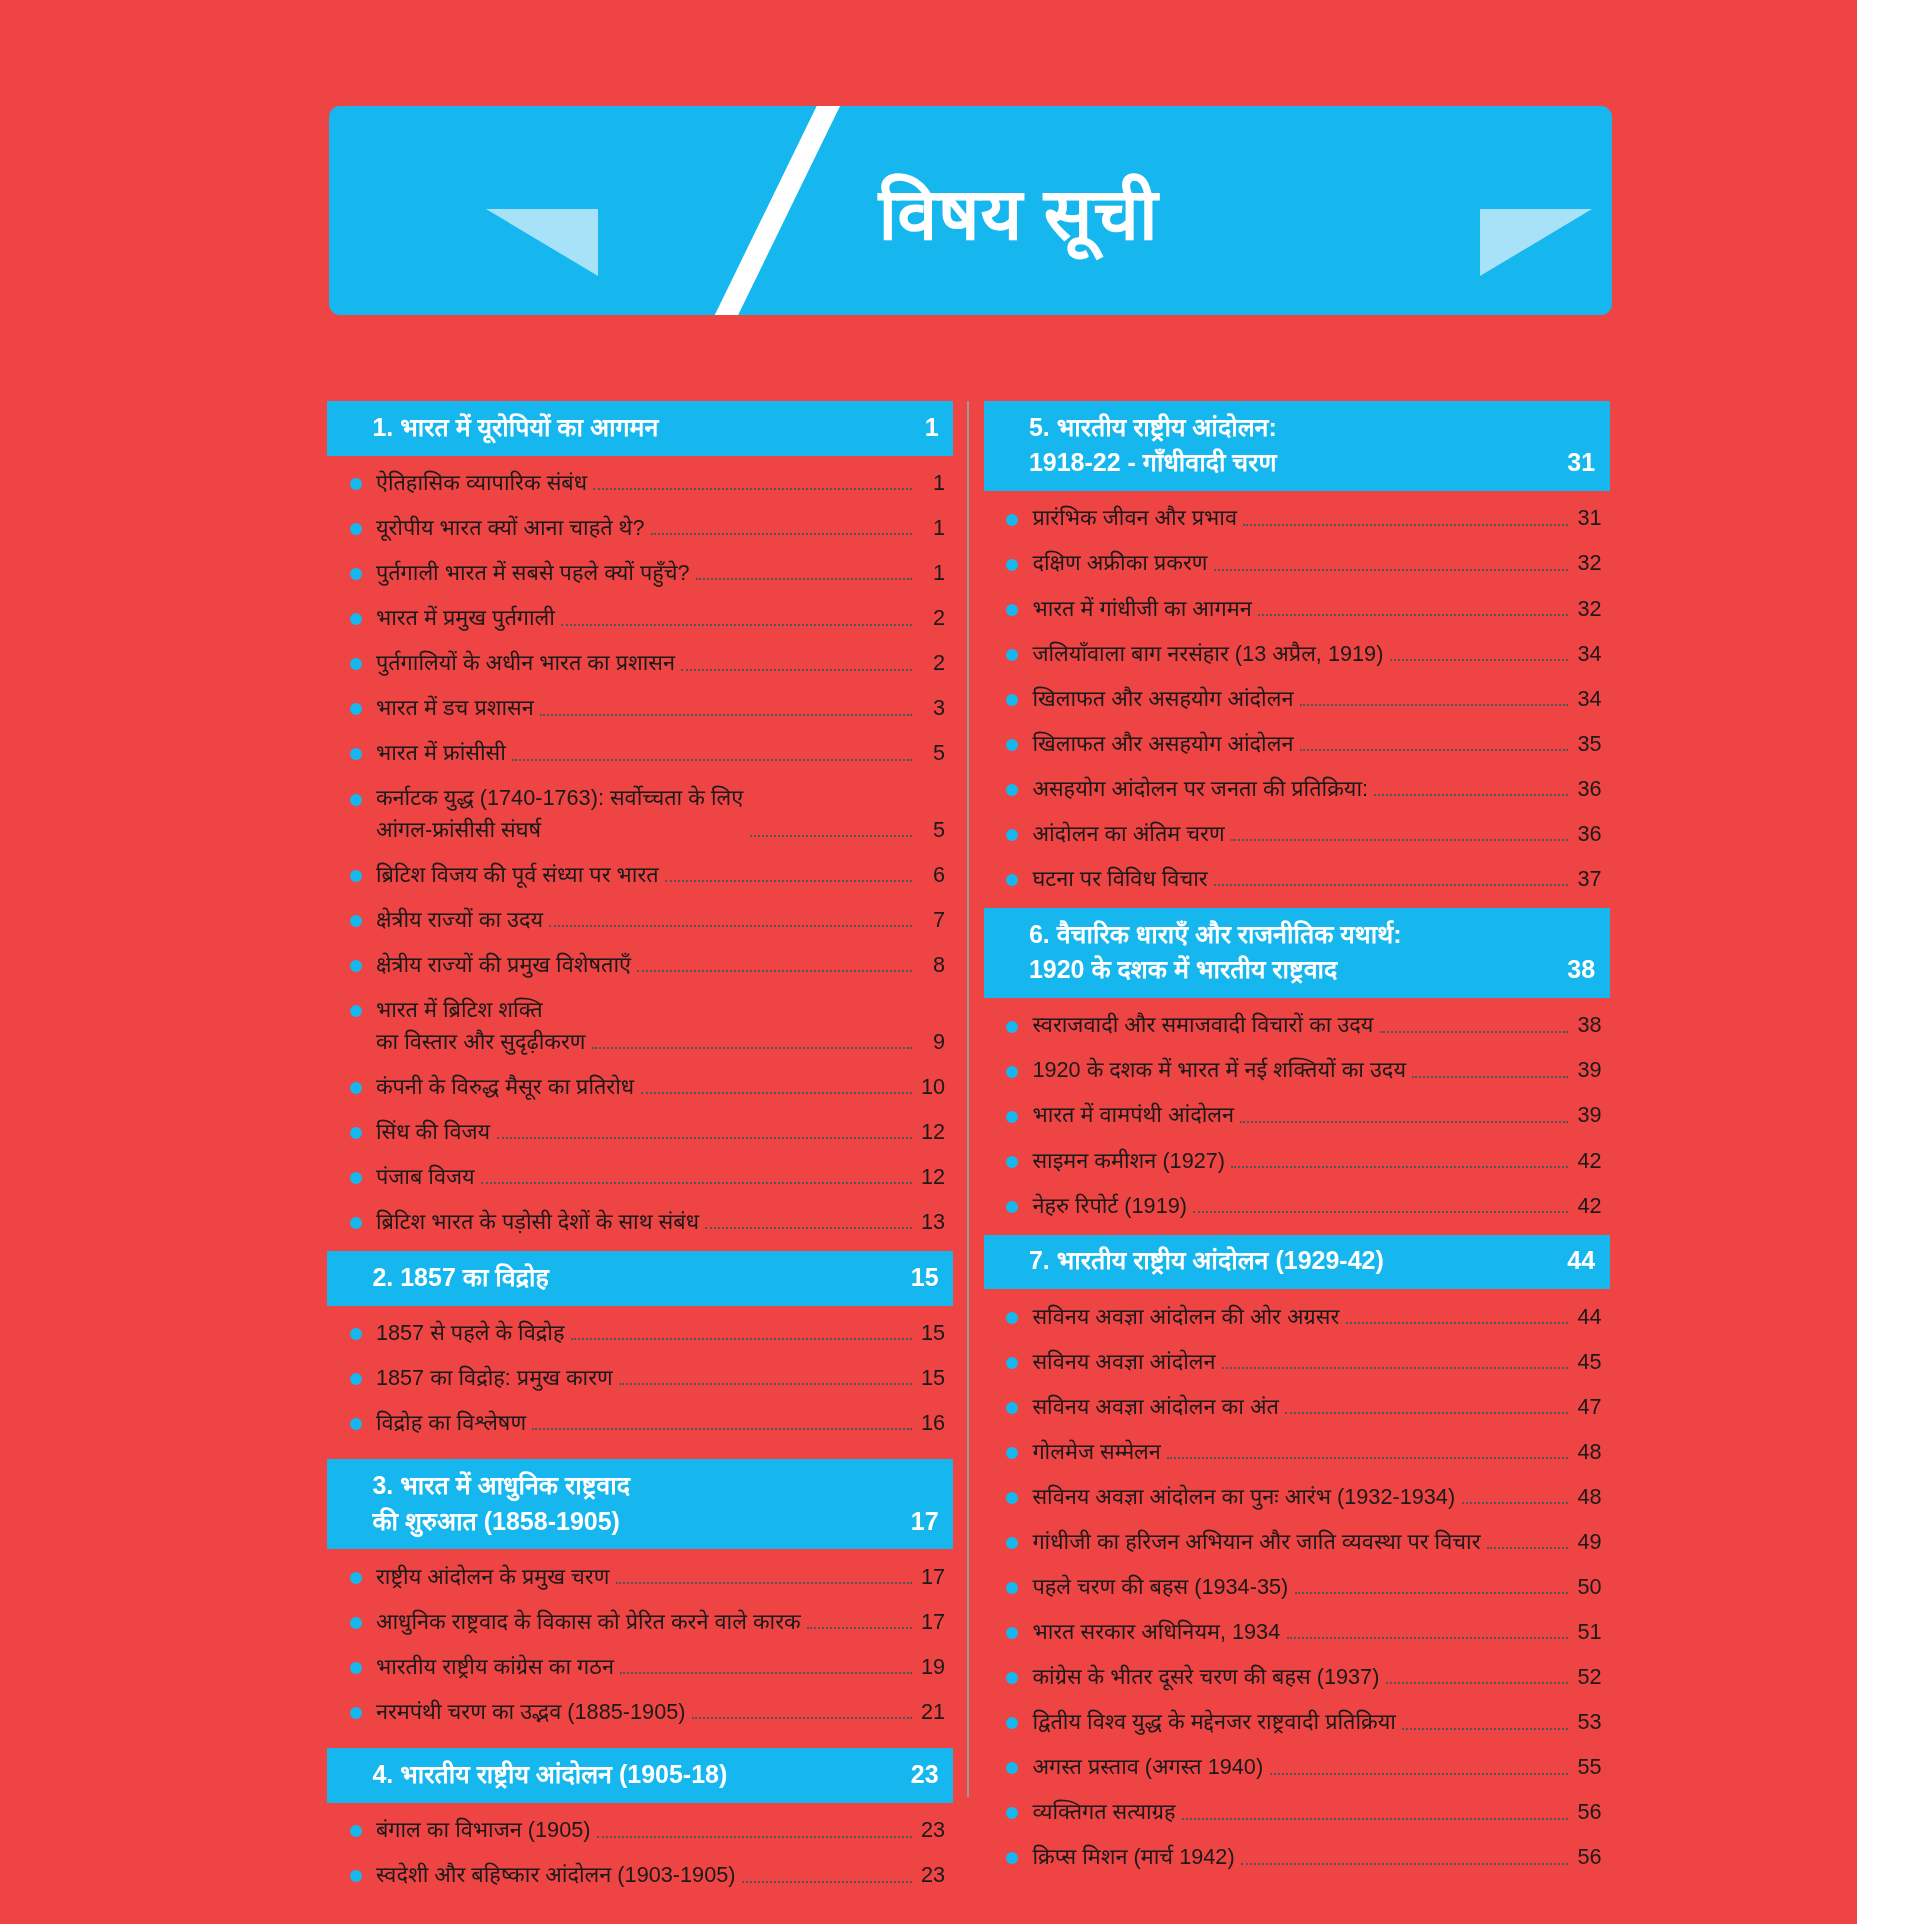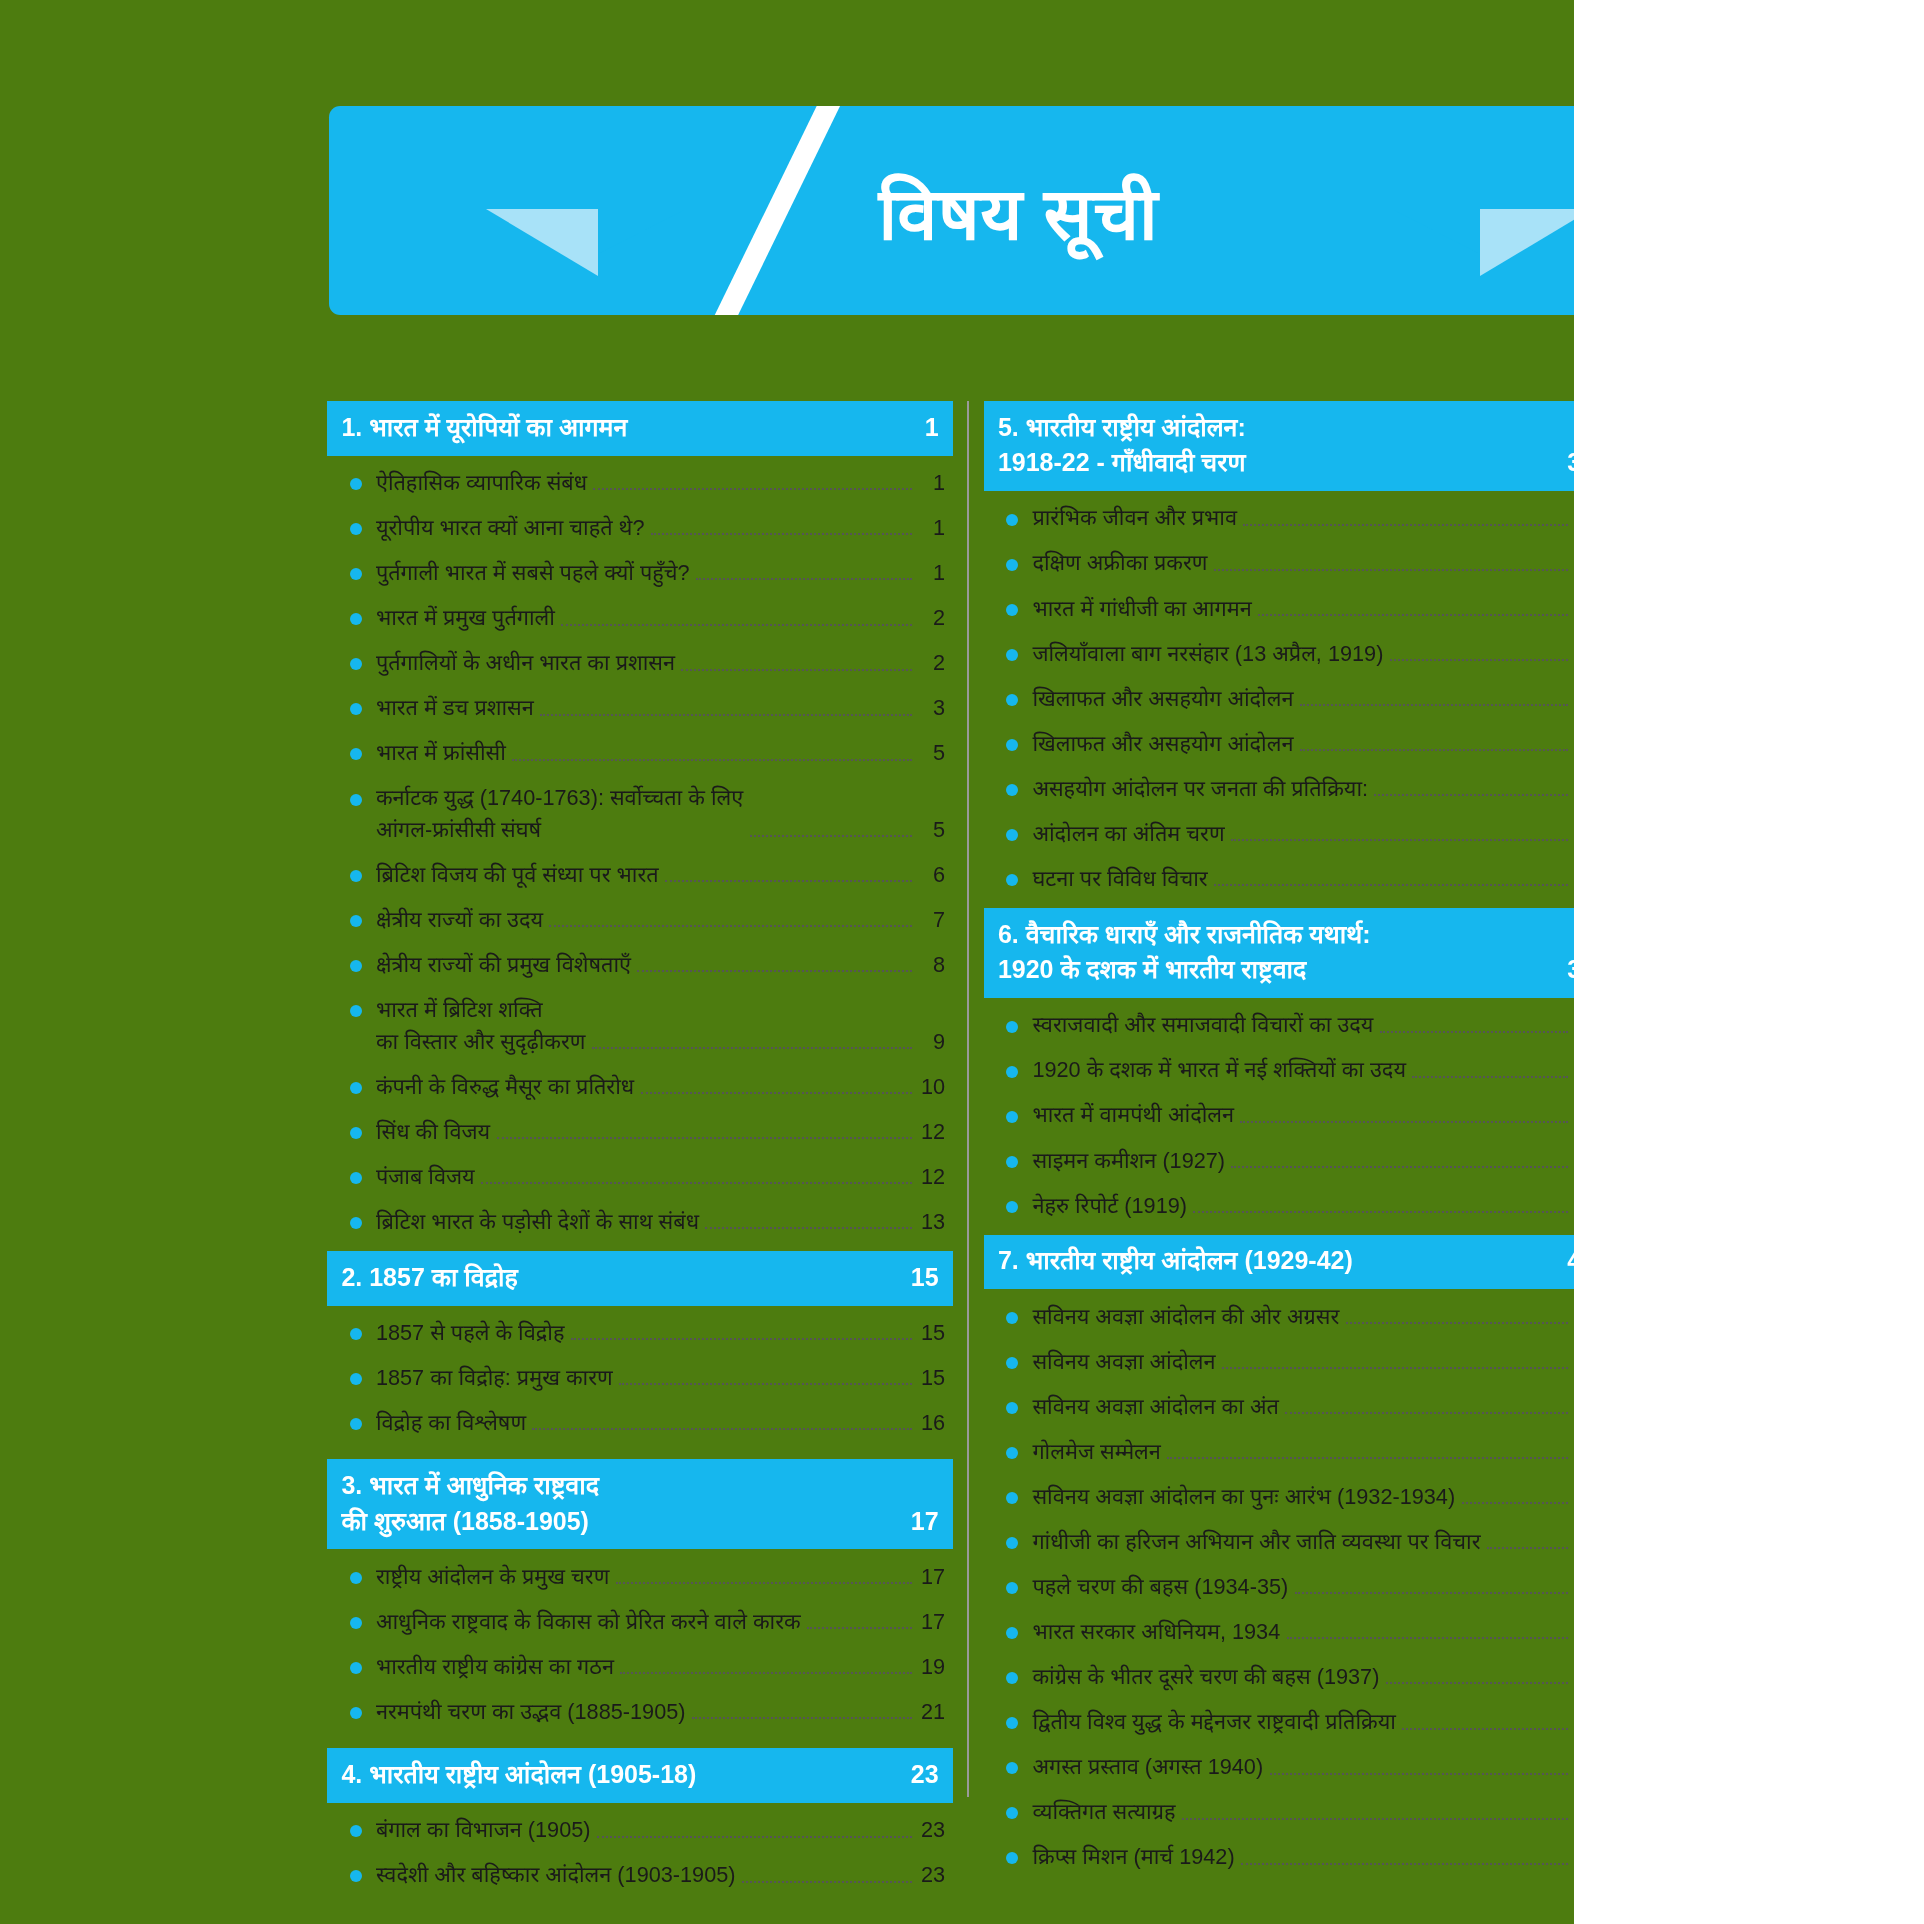--- a/index.html
+++ b/index.html
@@ -4,22 +4,22 @@
 <style>
   * { box-sizing: border-box; }
   html, body {
     margin: 0; padding: 0;
     width: 1925px; height: 1925px;
     background: #ffffff;
     font-family: "Liberation Sans", sans-serif;
   }
   .page {
     position: relative;
-    width: 1574px; height: 1925px;
-    background: #4d7c0f;
+    width: 1857px; height: 1925px;
+    background: #ef4444;
     overflow: hidden;
   }
 
   
   .banner-wrap {
     position: absolute;
     left: 329px; top: 106px;
     width: 1283px; height: 209px;
   }
   .banner-main {
@@ -107,21 +107,21 @@
     font-weight: bold;
     font-size: 25px;
     padding: 8.8px 14.4px 10.4px 14.4px;
     margin: 0 0 11.2px 0;
     display: flex;
     align-items: flex-start;
     justify-content: space-between;
     line-height: 1.42;
   }
   .sec-head.spaced { margin-top: 21px; }
-  .sec-head-title { flex: 1; padding-right: 11.2px; white-space: pre-line; }
+  .sec-head-title { flex: 1; padding-right: 11.2px; white-space: pre-line; margin-left: 31px; }
   .sec-head-page { flex: 0 0 auto; align-self: flex-end; }
 
   ul.entries {
     list-style: none;
     margin: 0 0 11.2px 0;
     padding: 0 8px 0 22.5px;
   }
   ul.entries li {
     display: flex;
     align-items: flex-start;

